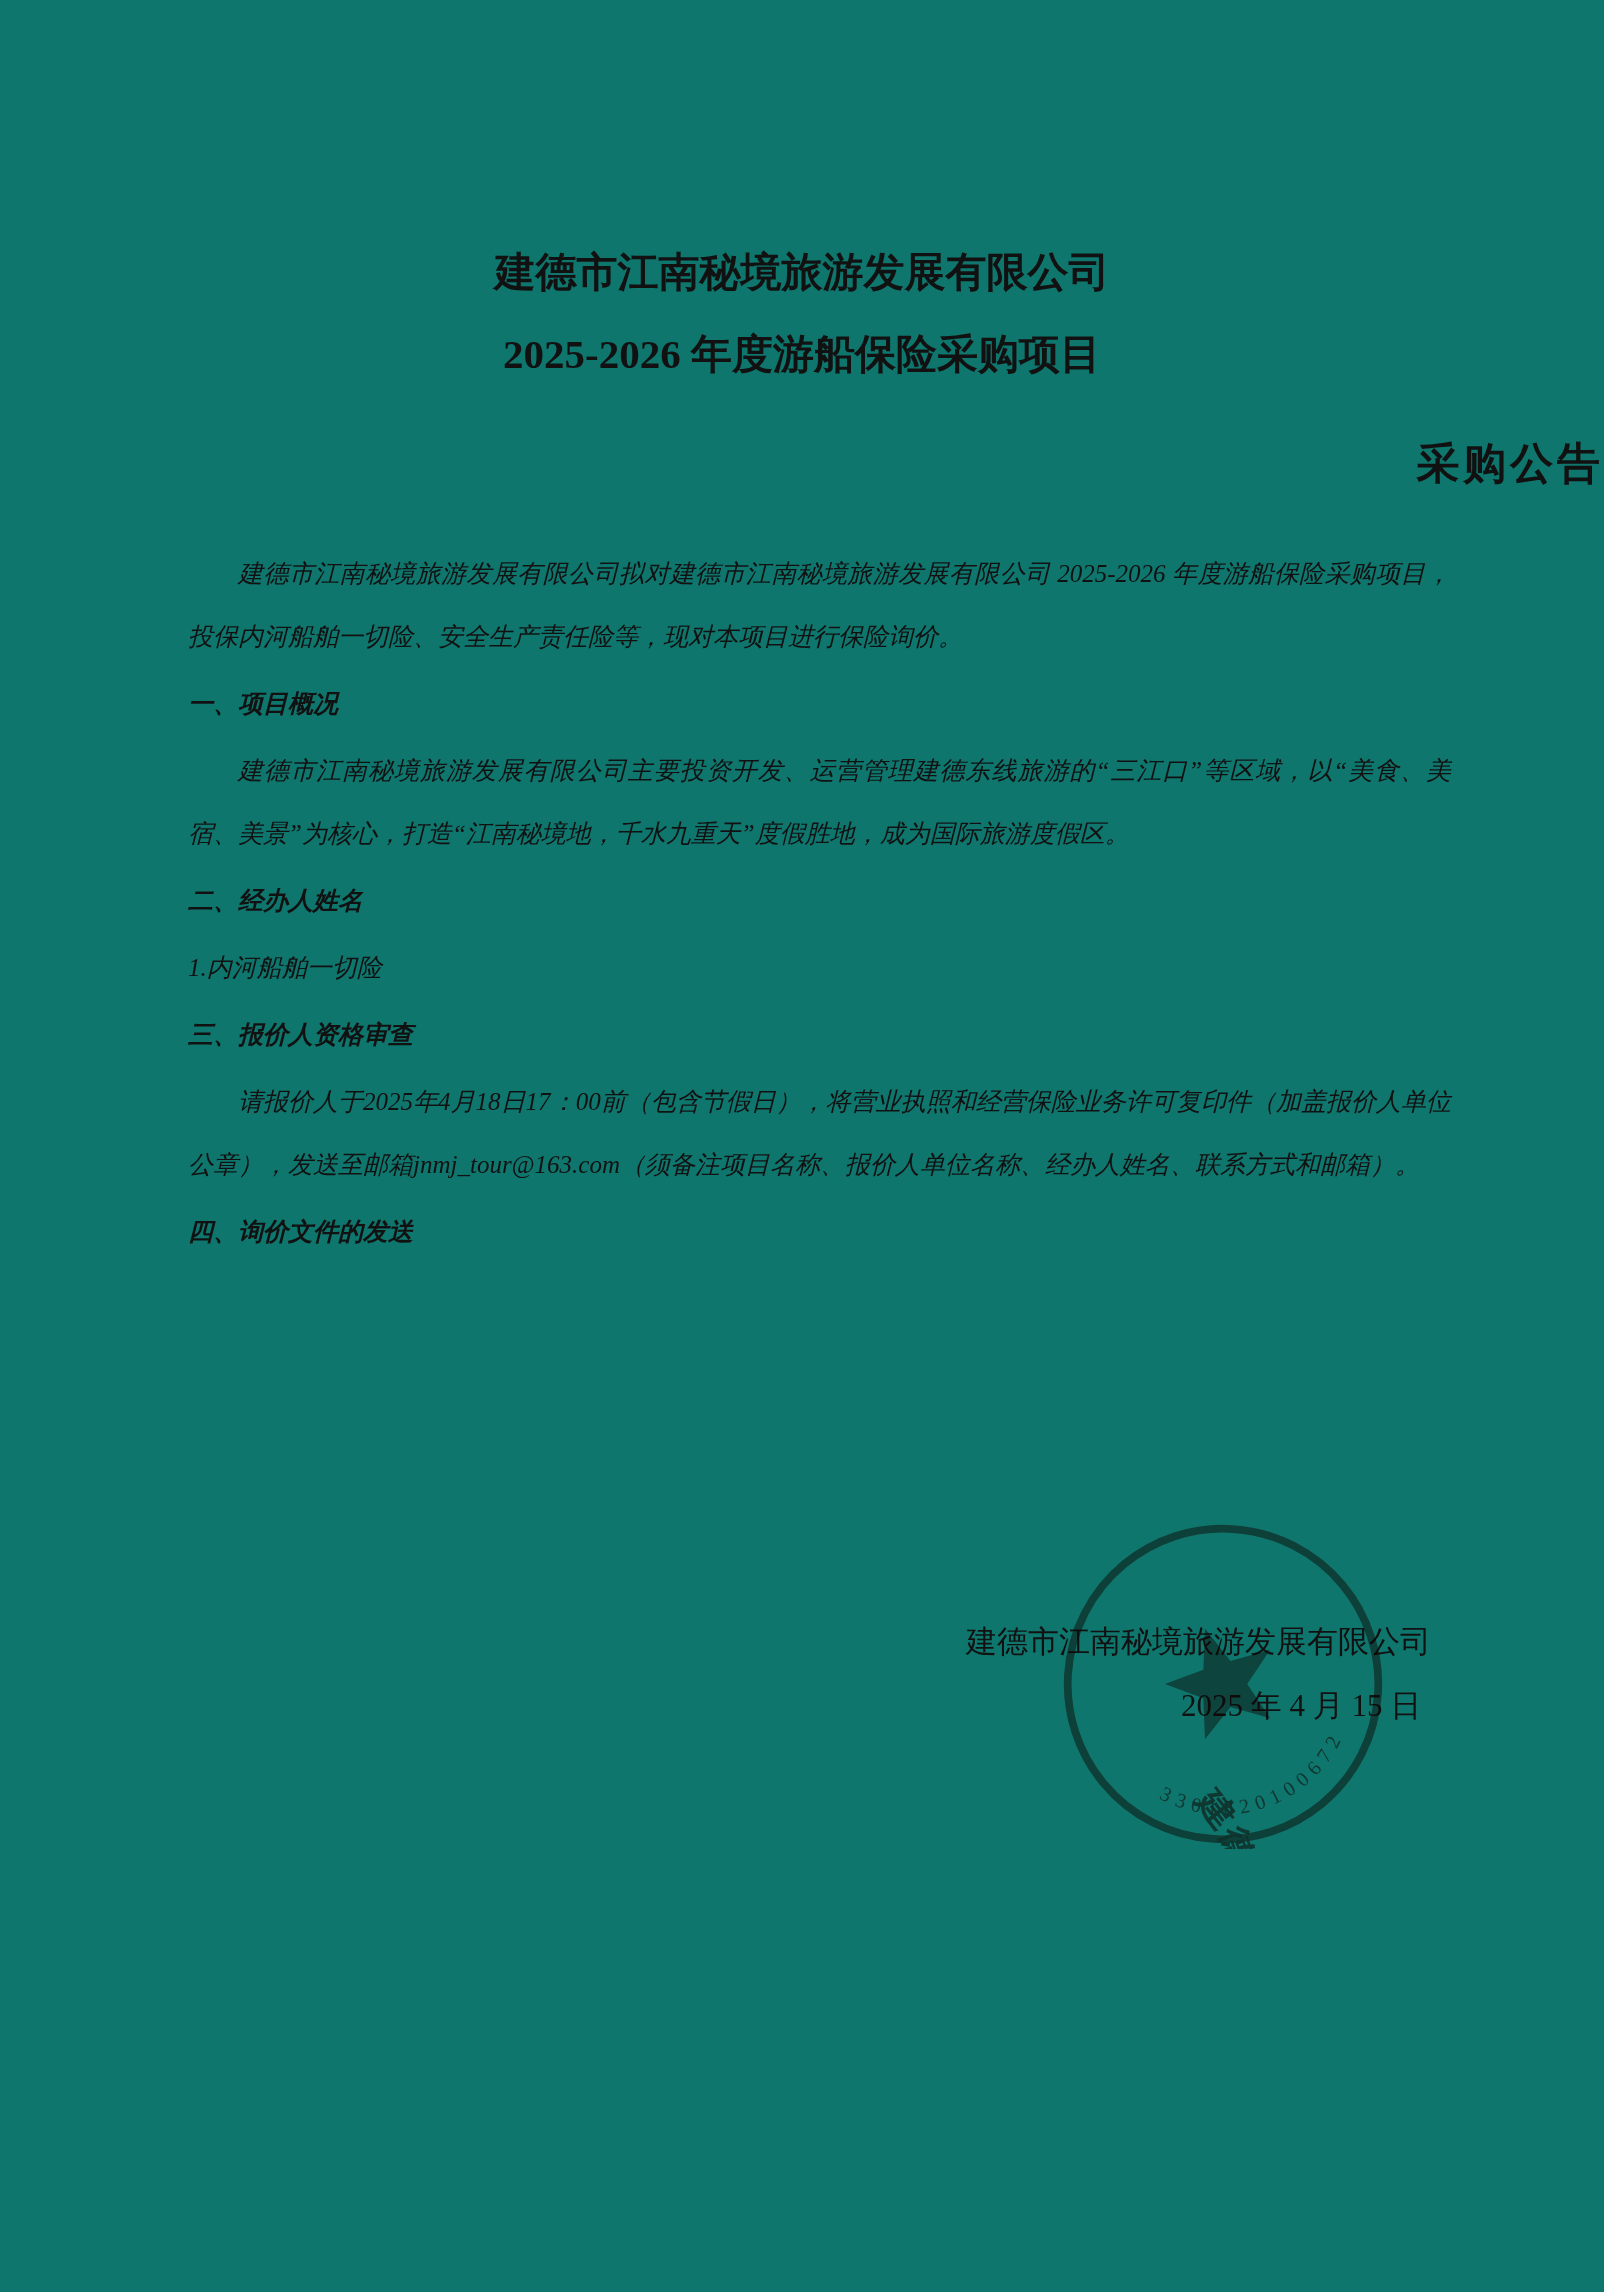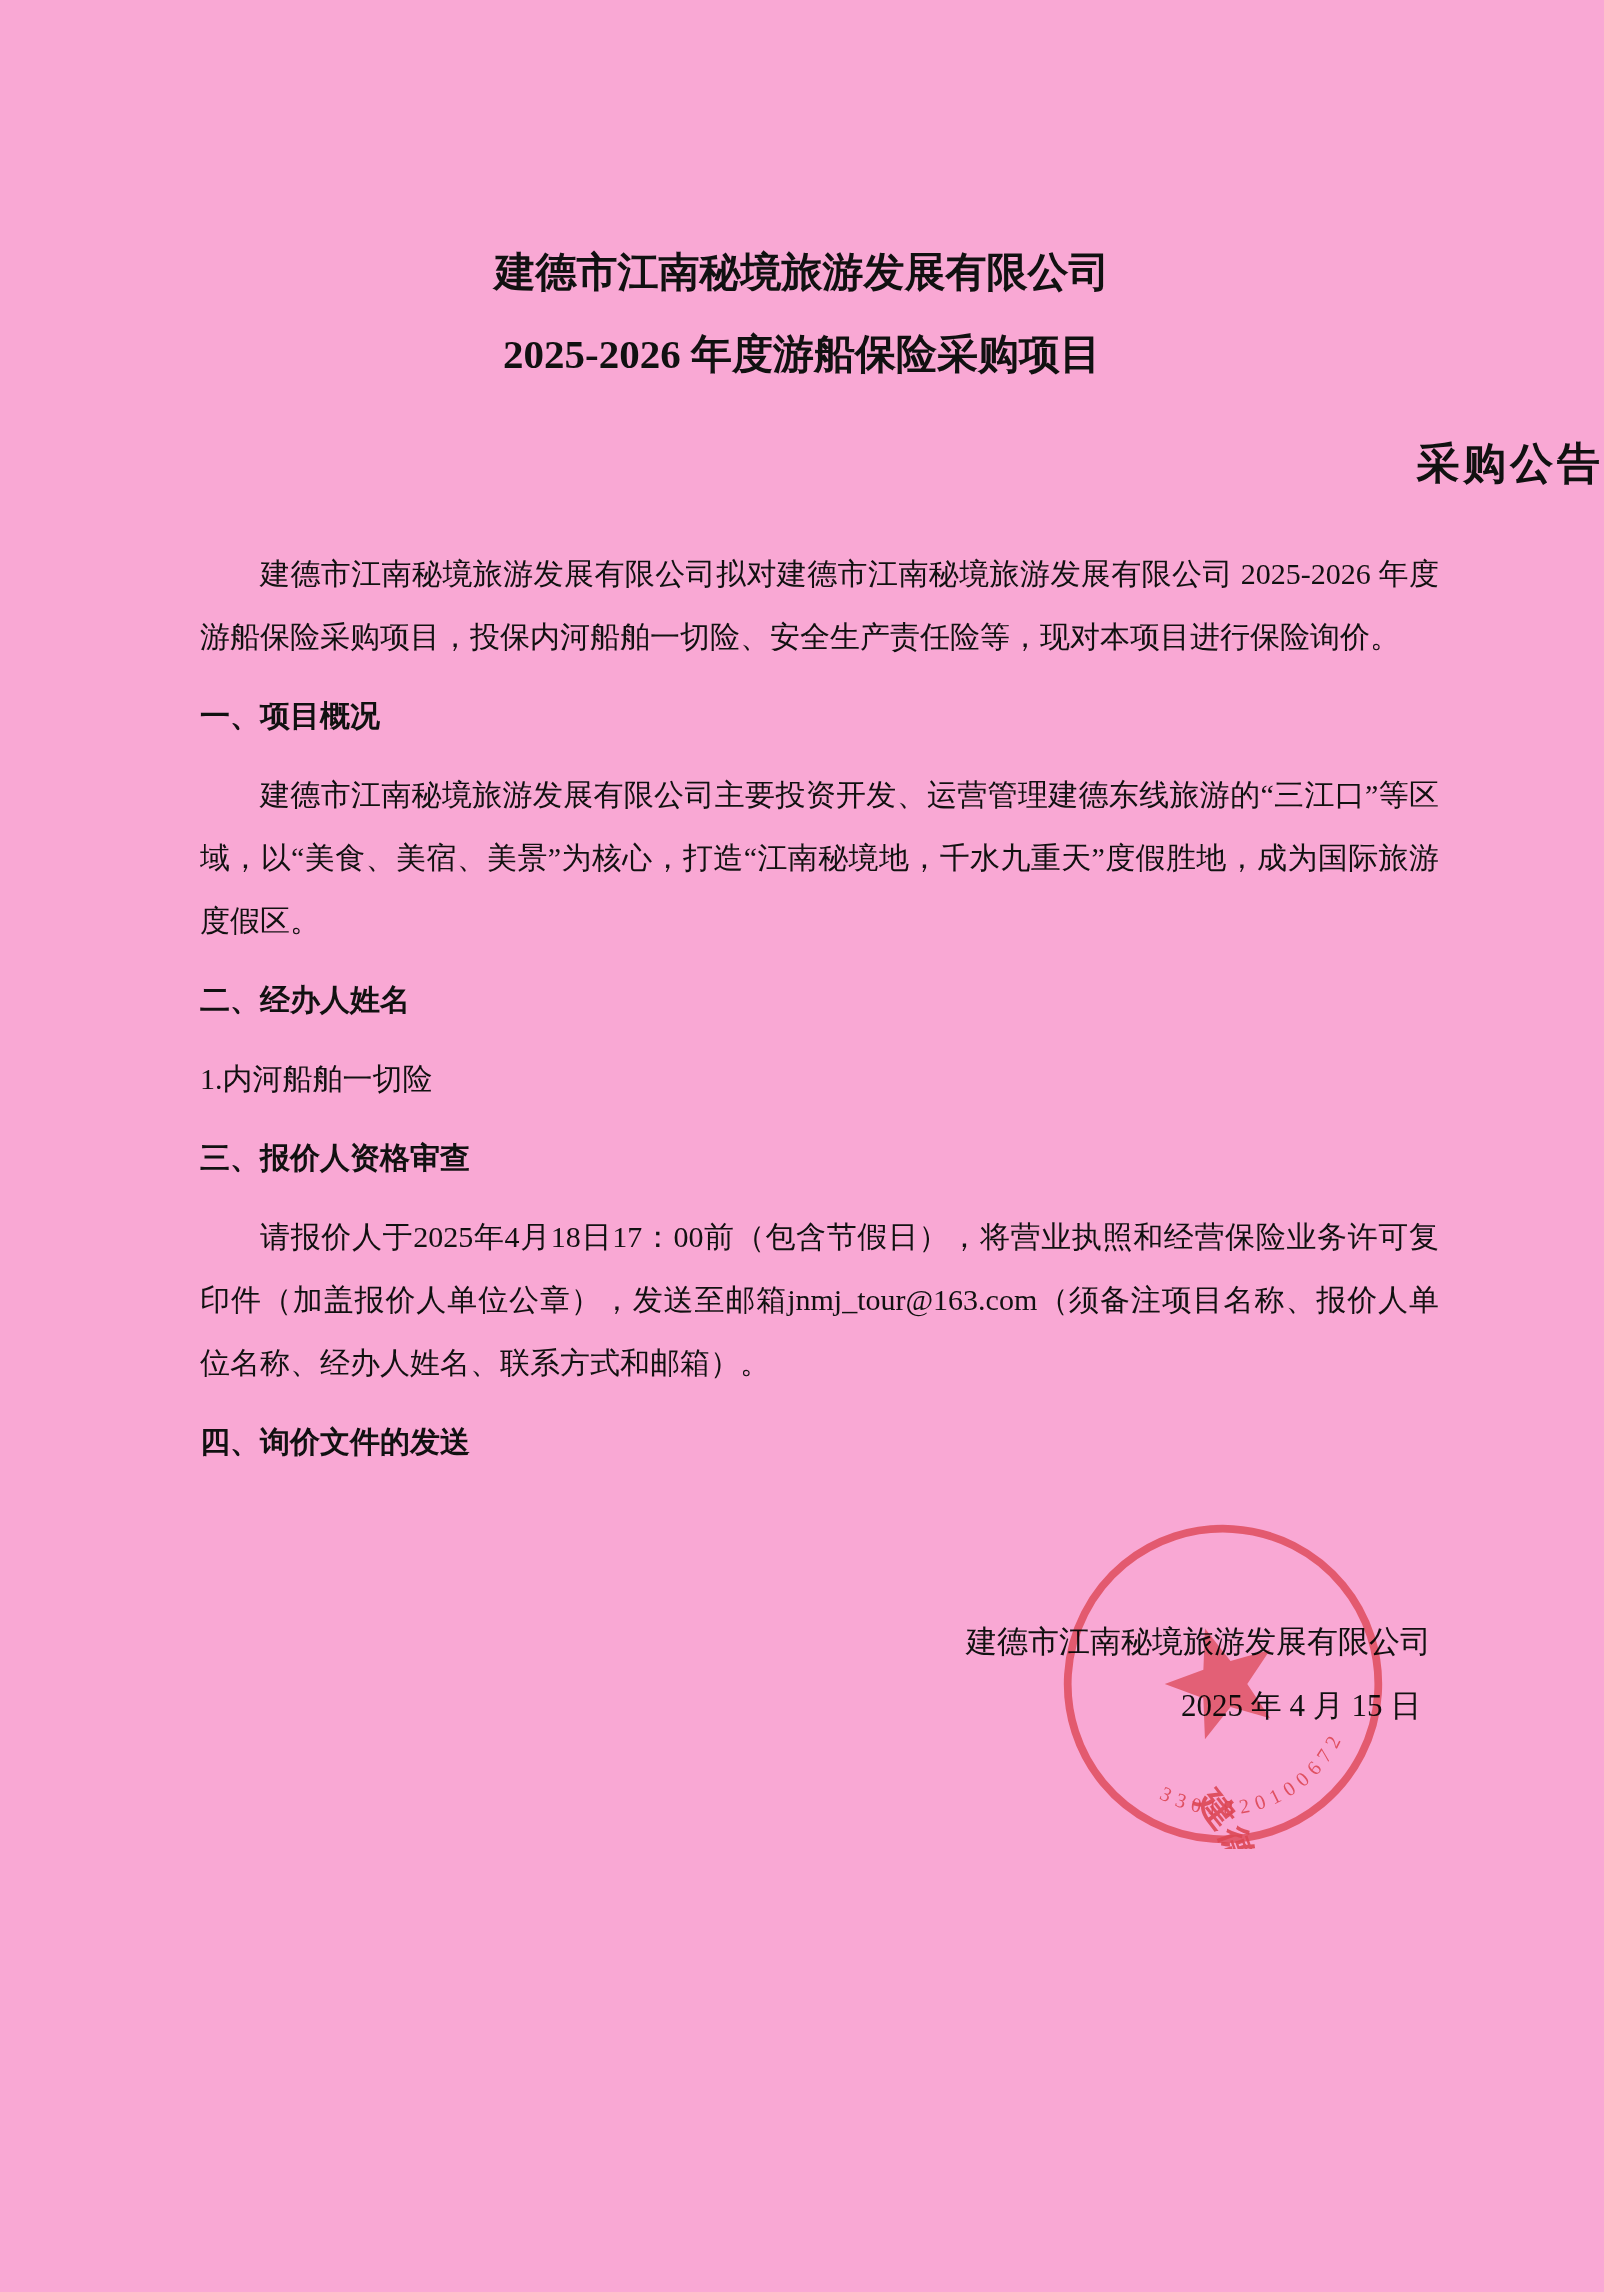--- a/index.html
+++ b/index.html
@@ -1,20 +1,20 @@
 <!DOCTYPE html>
 <html><head>
 <meta charset="utf-8">
 <style>
   html,body{margin:0;padding:0;background:#9a9a9a;}
   .page{
     position:relative;
     width:1604px;height:2292px;
     margin:0 auto;
-    background:#f9a8d4;
+    background:#0f766e;
     box-sizing:border-box;
     padding-top:242px;
     font-family:"Liberation Serif","DejaVu Serif",serif;
     color:#111;
     overflow:hidden;
   }
   .doc-title{
     text-align:center;
     font-size:41px;
     font-weight:bold;
@@ -32,23 +32,24 @@
   }
   .body-text{
     margin:45px 148px 0 184px;
     width:1271px;
     font-size:31px;
     line-height:63px;
     text-align:justify;
     box-sizing:border-box;
   }
   .body-text p,.body-text h3{
-    margin:16px;padding:0;
-    font-size:30px;
+    margin:4px;padding:0;
+    font-size:25px;
     font-weight:normal;
+    font-style:italic;
   }
   .body-text h3{font-weight:bold;}
   .indent{text-indent:2em;}
   .list-item{margin-left:89px;}
   .signature{
     position:absolute;
     top:1610px;
     right:173px;
     text-align:right;
     font-size:31px;

